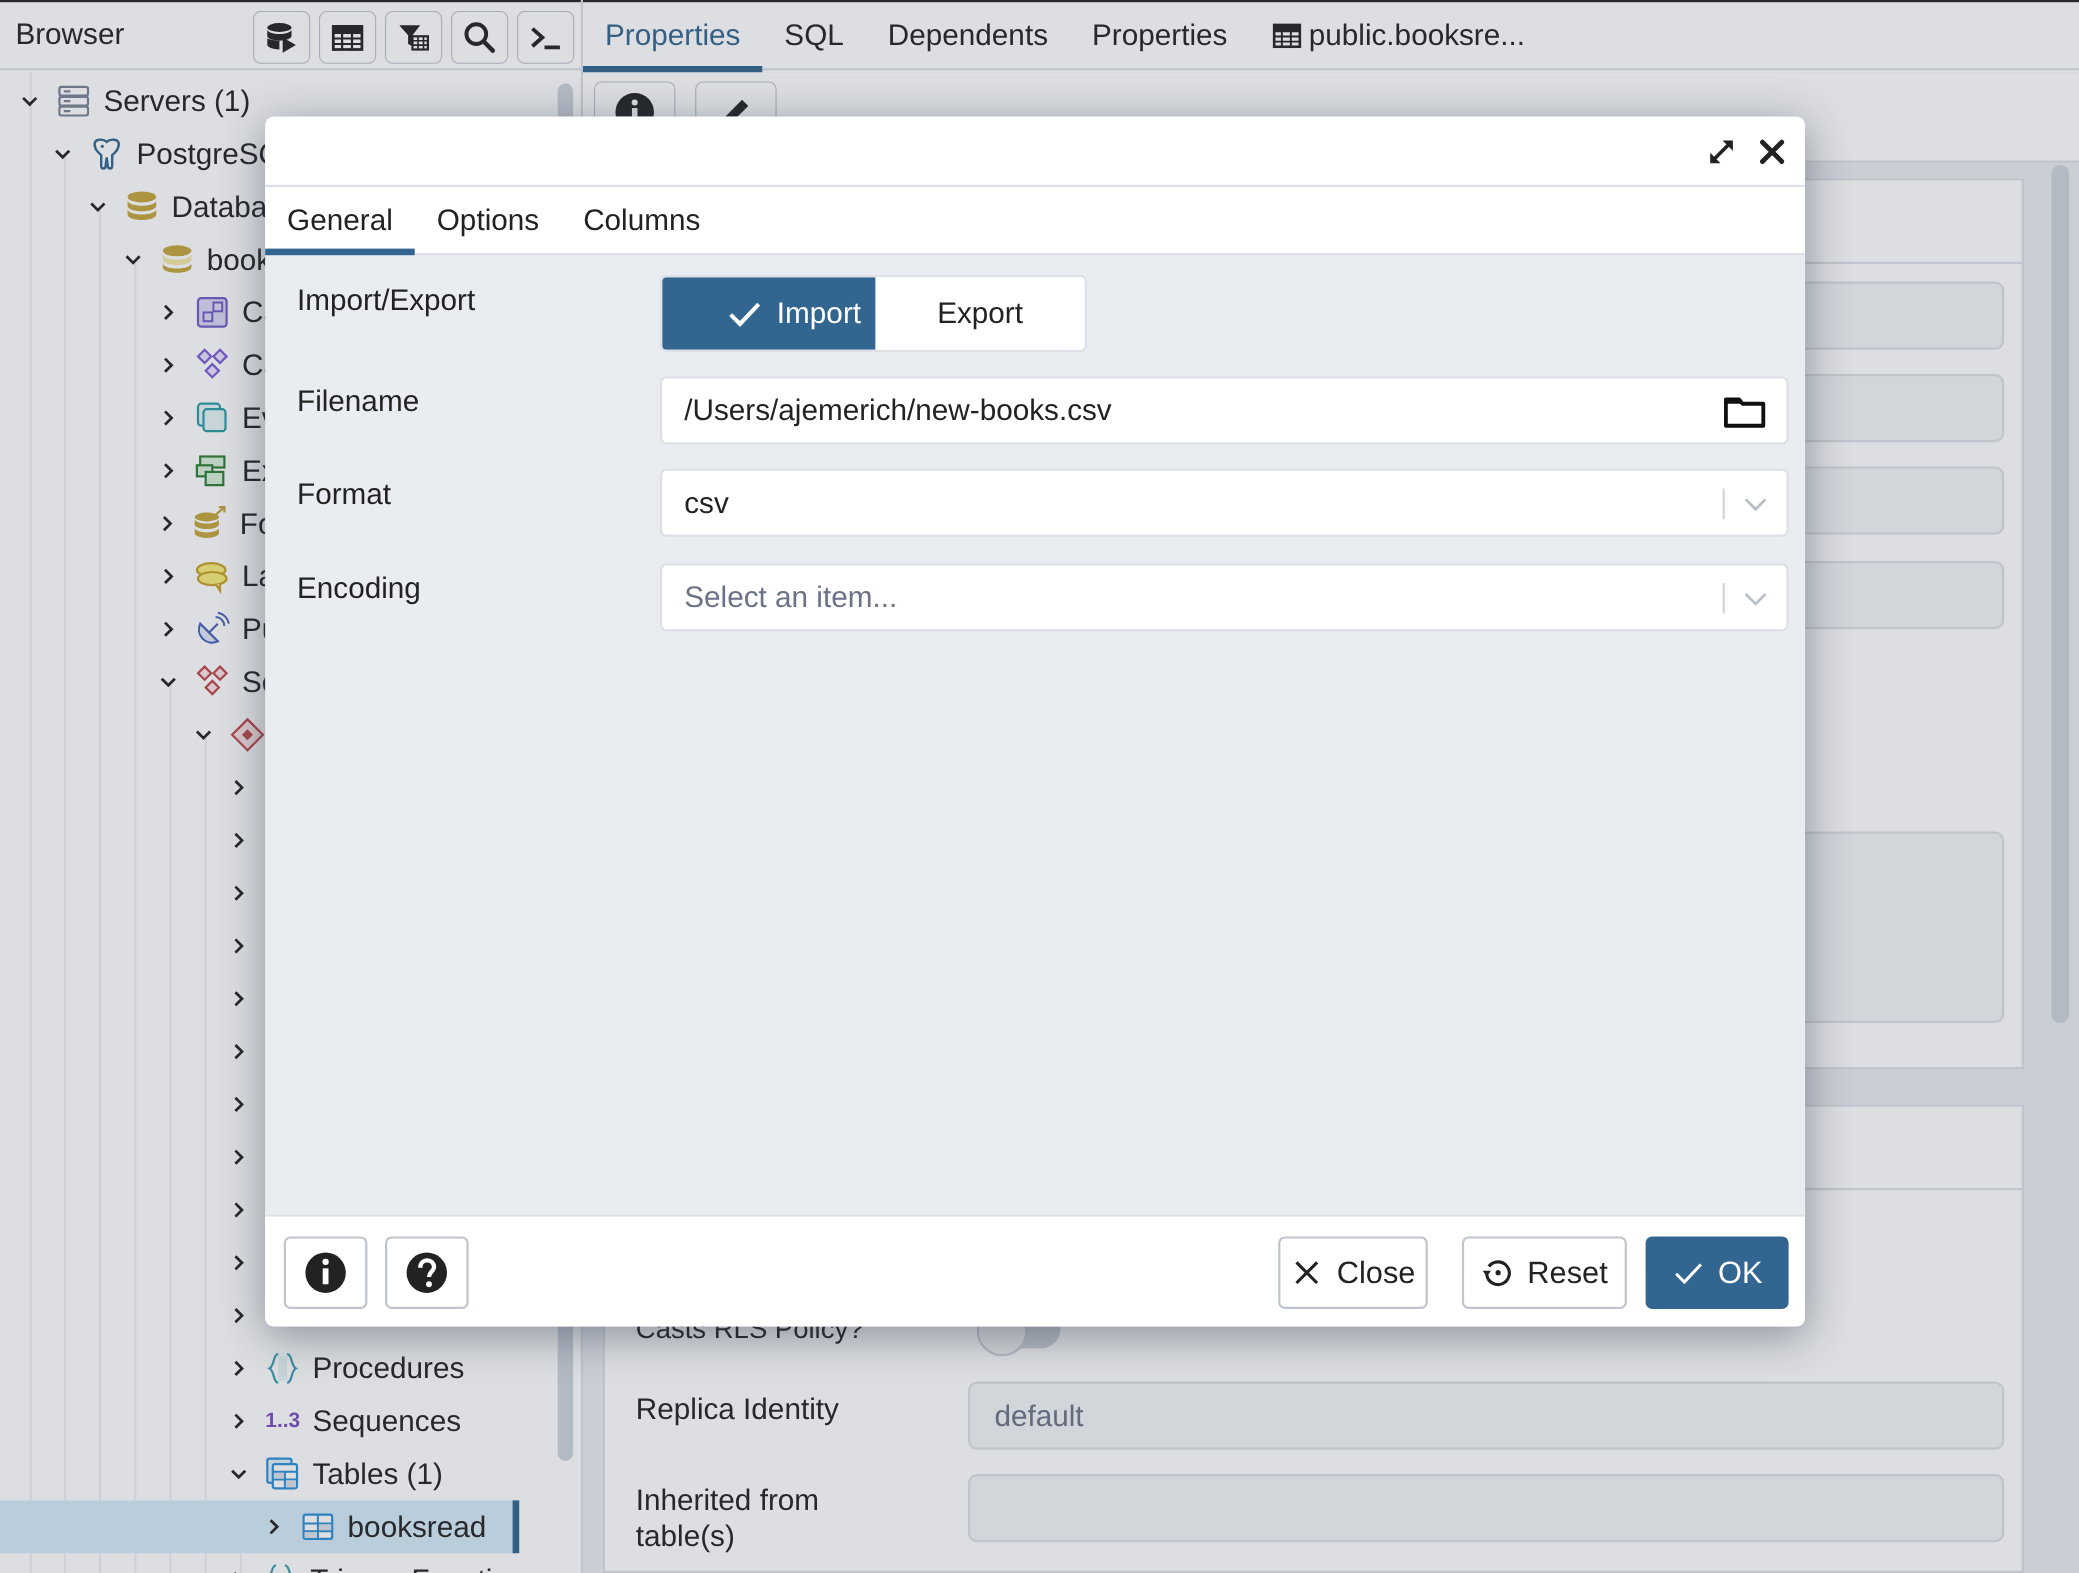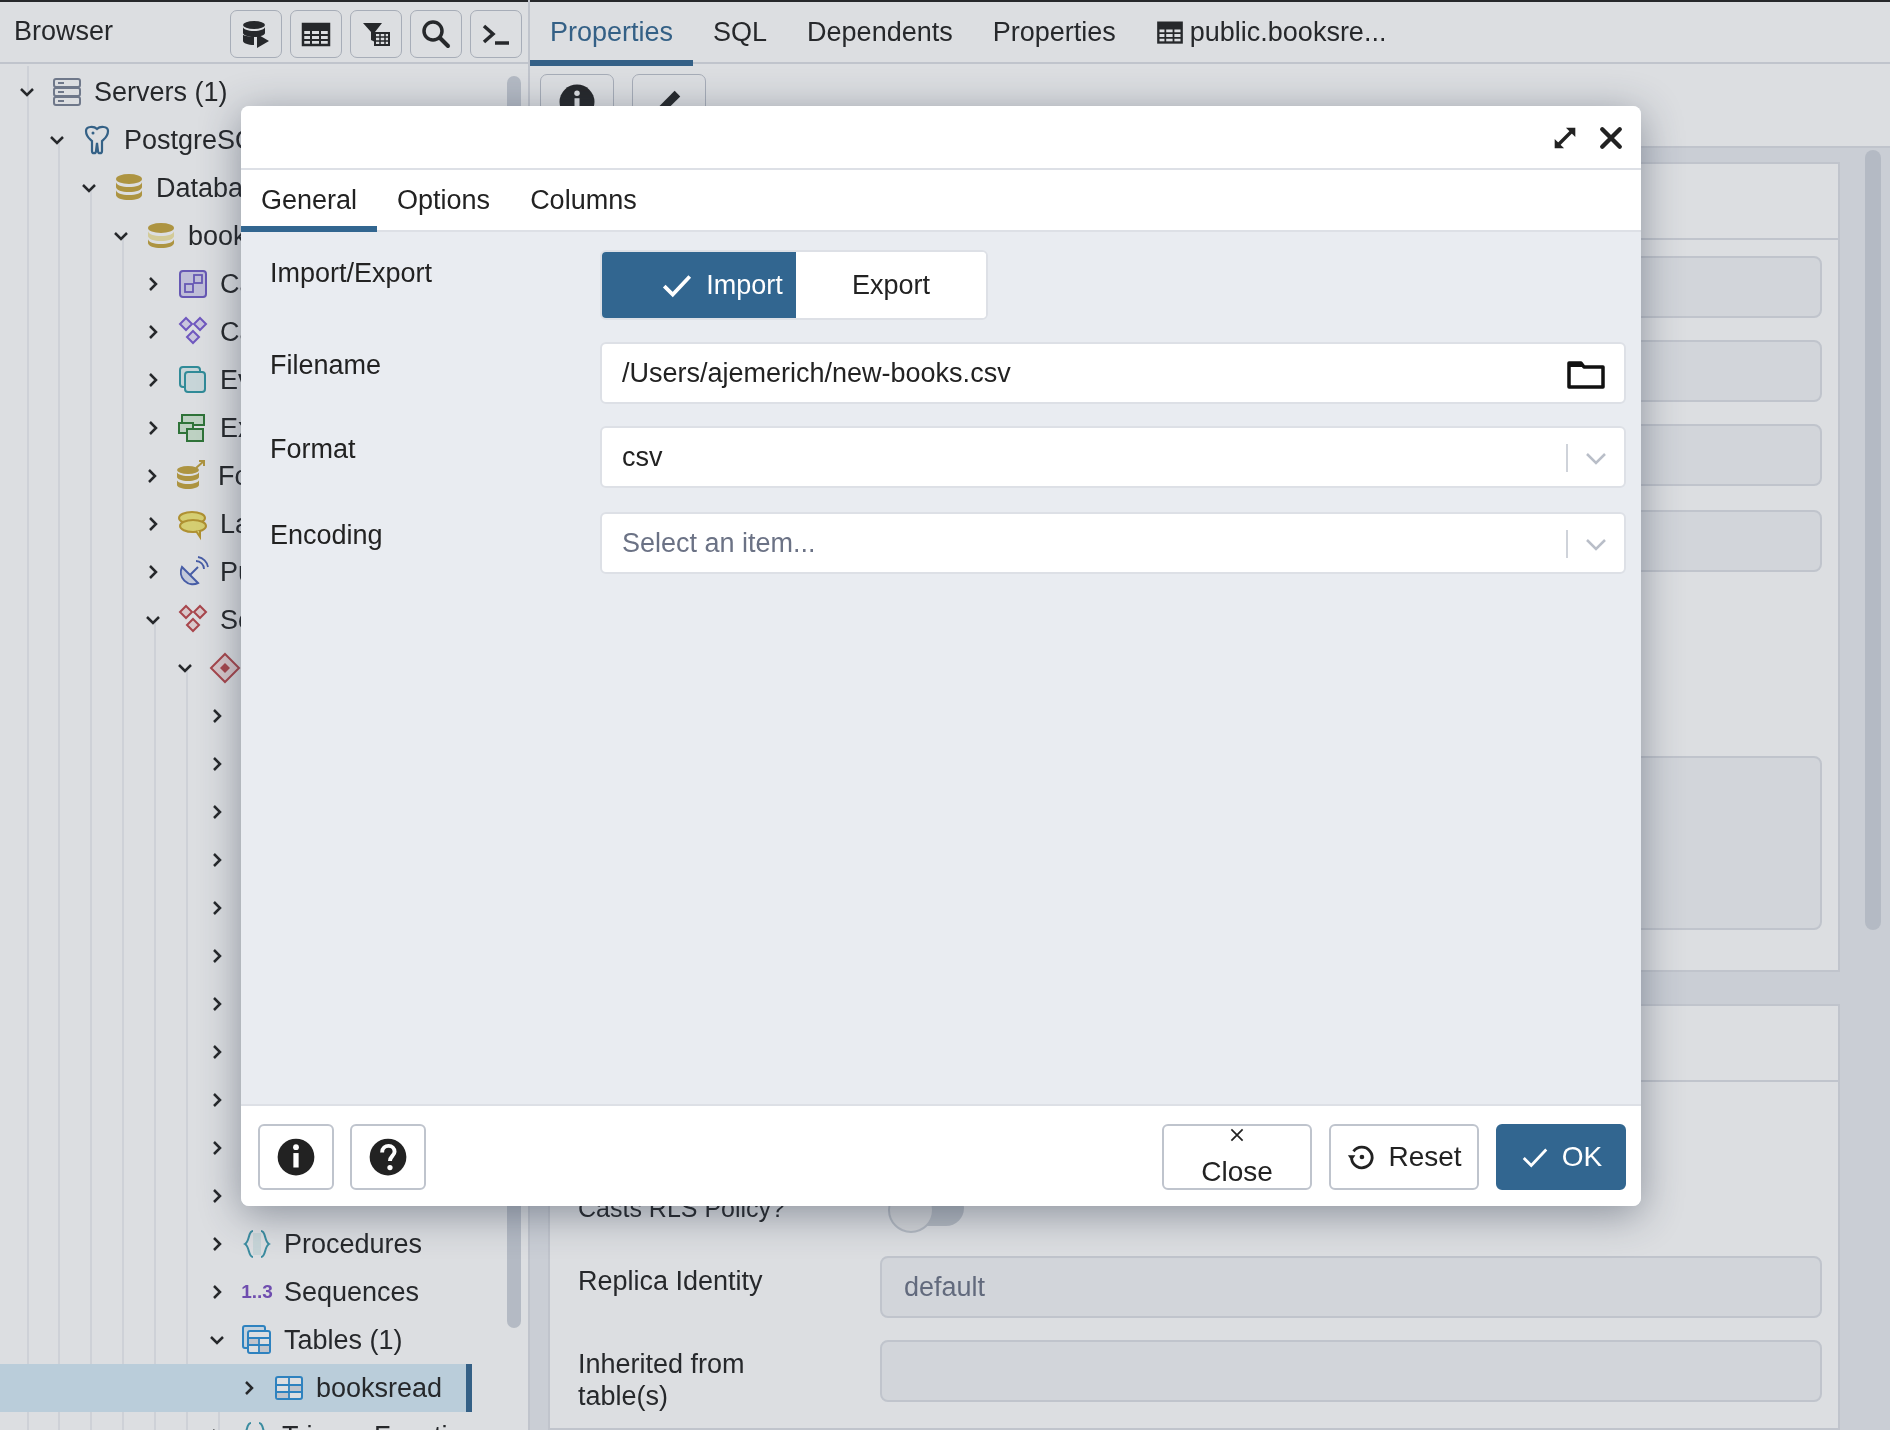--- a/index.html
+++ b/index.html
@@ -609,21 +609,21 @@
         </svg>
     </div>
     <div class="fbtn" style="left:109px; width:76px;">
       <svg viewBox="0 0 32 32" width="42" height="42" style="width:42px;height:42px">
           <circle cx="16" cy="16" r="14" fill="#222"></circle>
           <path d="M11.5 12.5 C11.5 9 14 7.5 16.5 7.5 C19 7.5 21 9.5 21 12 C21 15 17.5 15.5 17.5 19" fill="none" stroke="#fff" stroke-width="3"></path>
           <circle cx="17.5" cy="24" r="2" fill="#fff"></circle>
         </svg>
     </div>
 
-    <div class="fbtn" style="left:921px; width:150px;flex-direction:column;">
+    <div class="fbtn" style="left:921px; width:136px;">
       <svg viewBox="0 0 32 32">
           <path d="M6 6 L26 26 M26 6 L6 26" stroke="#222" stroke-width="3"></path>
         </svg>
       <span>Close</span>
     </div>
     <div class="fbtn" style="left:1088px; width:150px;">
       <svg viewBox="0 0 32 32">
           <path d="M8 10 A11 11 0 1 1 6 18" fill="none" stroke="#222" stroke-width="3"></path>
           <path d="M2 14 L6 20 L10 14 z" fill="#222"></path>
           <circle cx="17" cy="16" r="2.5" fill="#222"></circle>

